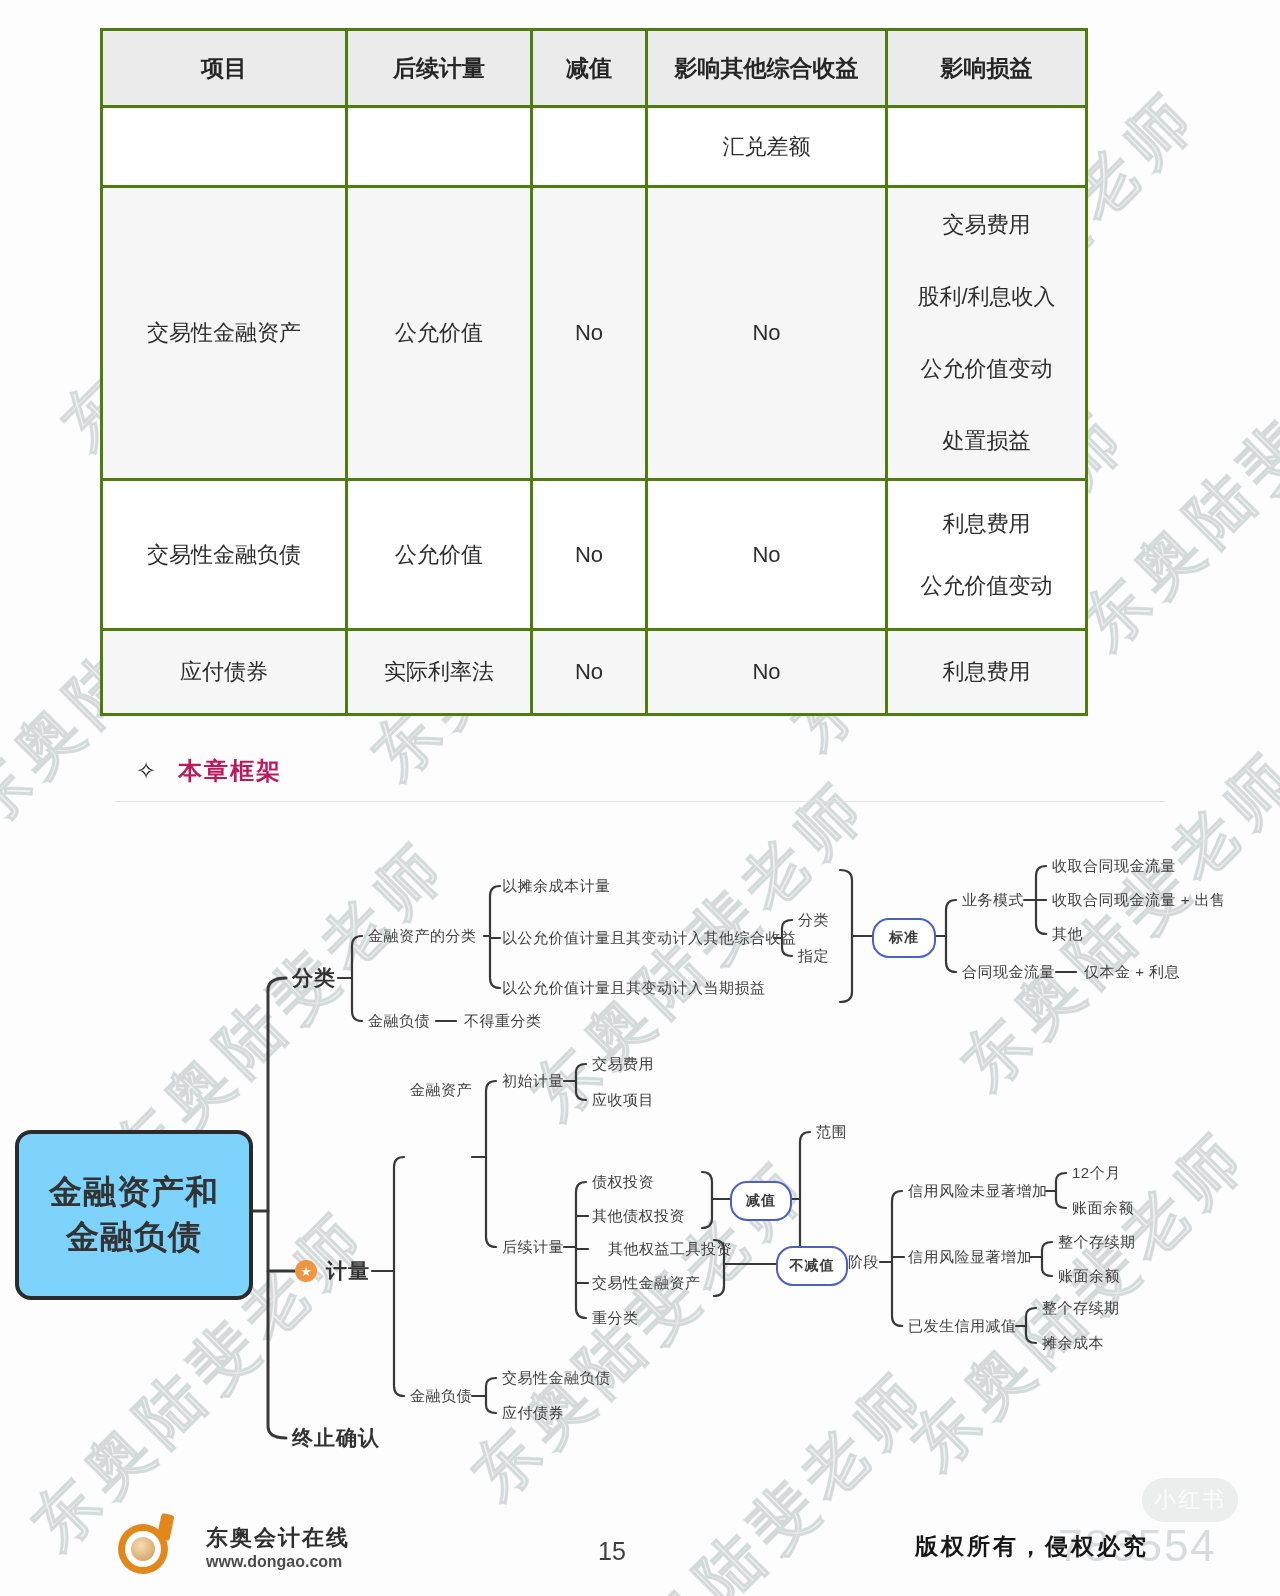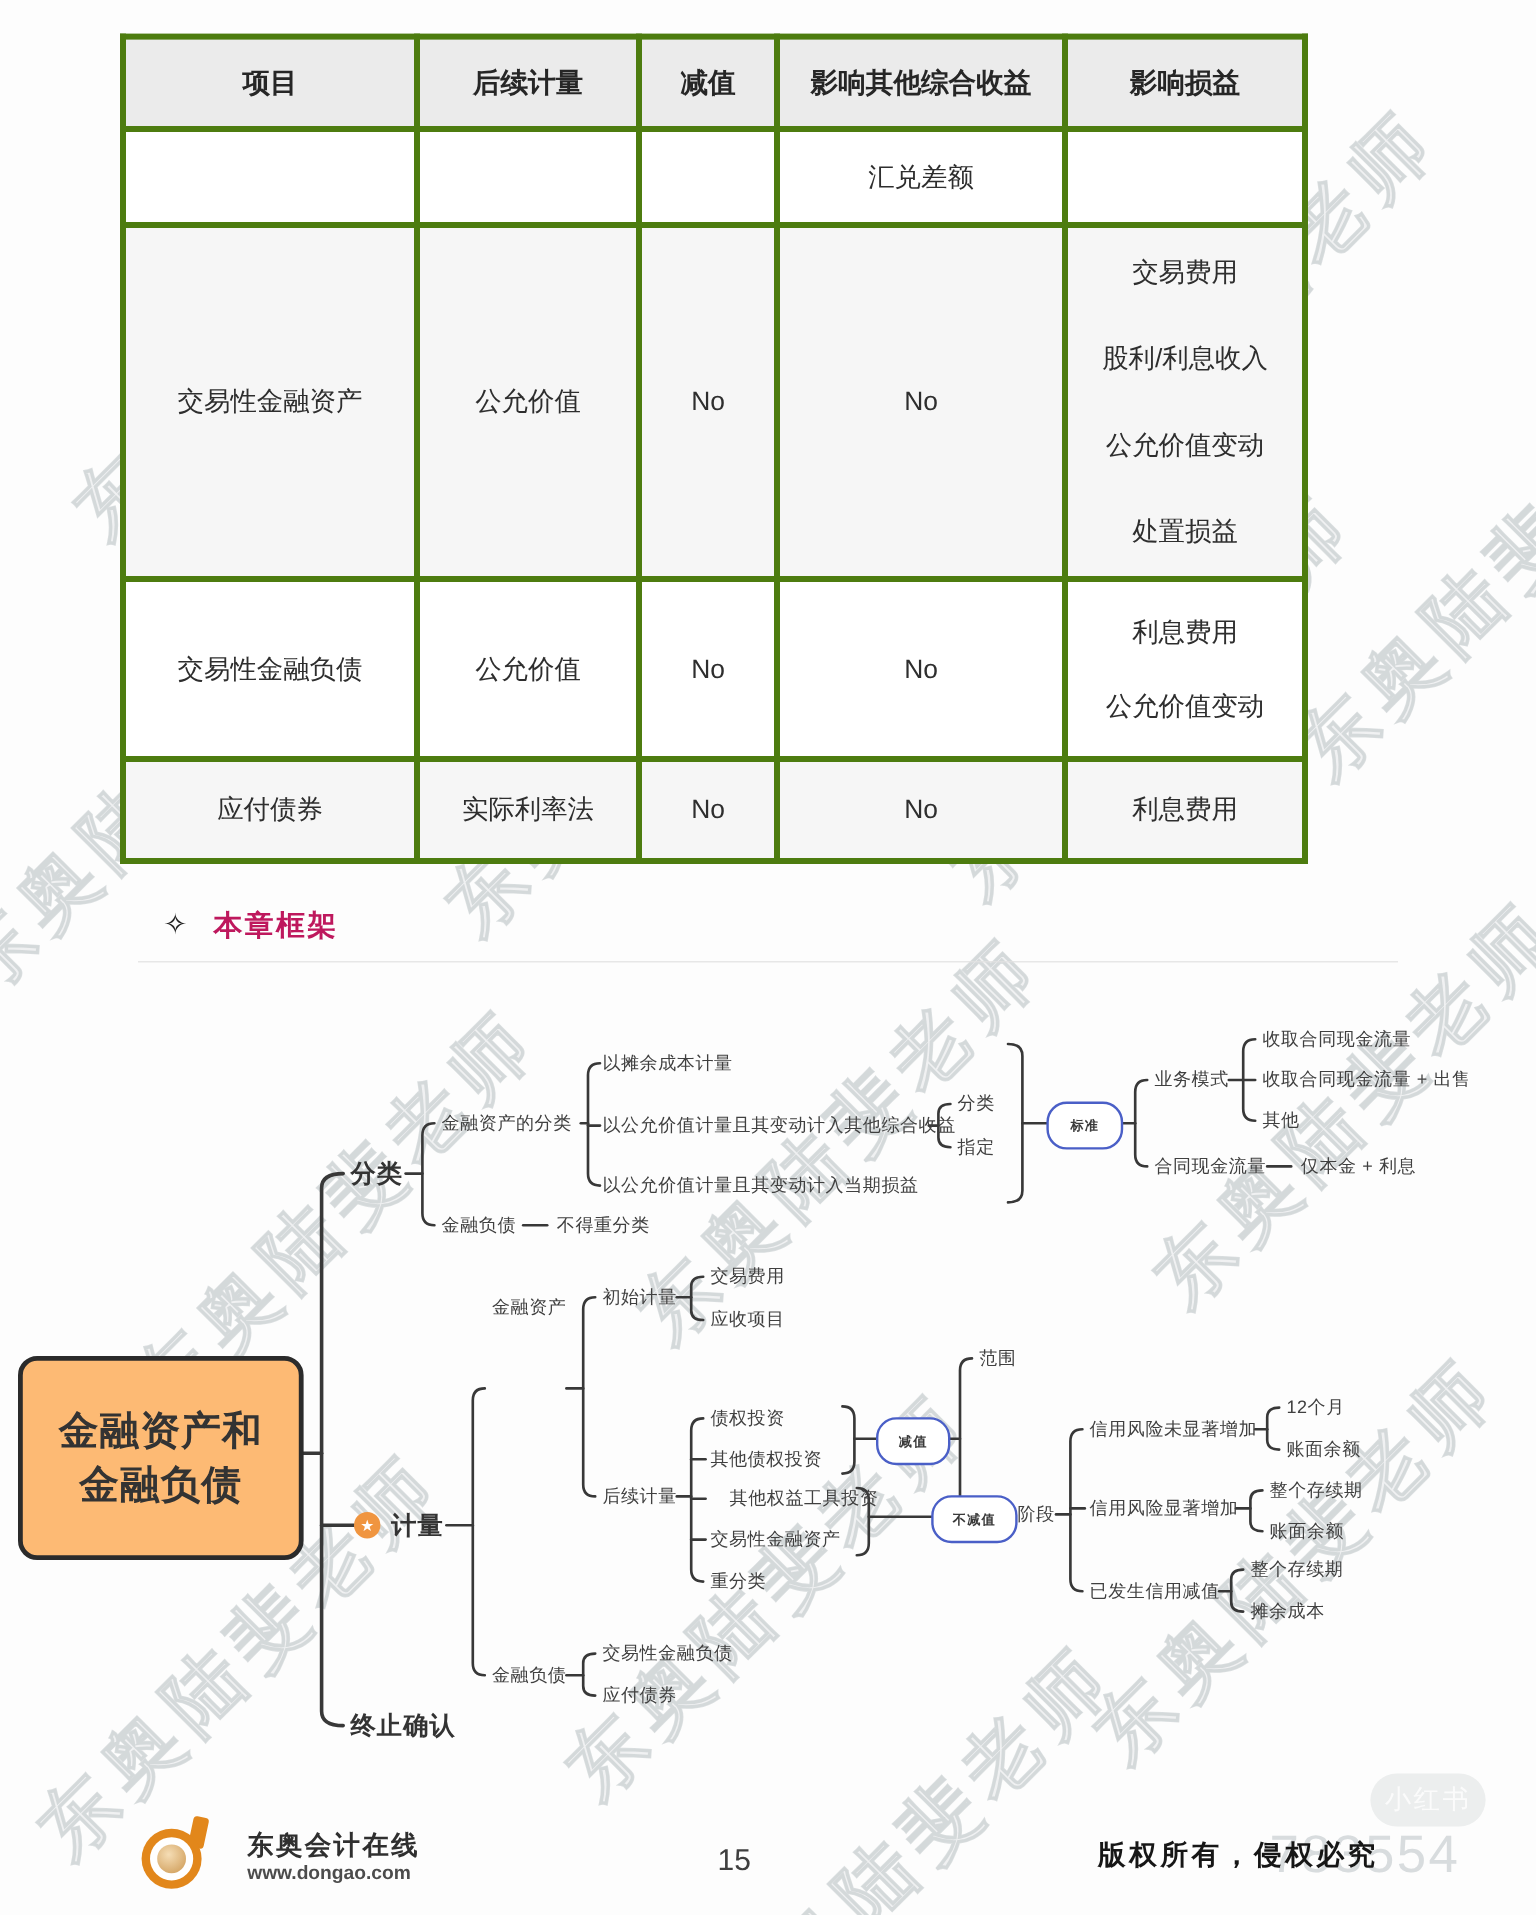--- a/index.html
+++ b/index.html
@@ -17,21 +17,21 @@
     -webkit-text-stroke:1px rgba(160,173,176,0.35);
     transform:translate(-50%,-50%) rotate(-45deg);
     z-index:0;
   }
   
   table.cmp {
     position:absolute; left:100px; top:28px; width:985px;
     border-collapse:collapse; table-layout:fixed; z-index:2;
   }
   table.cmp td, table.cmp th {
-    border:5px solid #4d7c0f; text-align:center; vertical-align:middle;
+    border:3px solid #4d7c0f; text-align:center; vertical-align:middle;
     font-size:22px; color:#2e2e2e; white-space:pre-line; font-weight:500;
   }
   table.cmp th { background:#ebebeb; font-size:23px; font-weight:700; color:#262626; }
   tr.hrow  { height:77px; }
   tr.r1 { height:80px;  background:#ffffff; }
   tr.r2 { height:290px; background:#f6f6f6; }
   tr.r3 { height:150px; background:#ffffff; }
   tr.r4 { height:85px;  background:#f6f6f6; }
   td.lh-a { line-height:72px; }
   td.lh-b { line-height:62px; }
@@ -44,29 +44,29 @@
     background:#e2e2e2; z-index:2; }
   
   svg.mm { position:absolute; left:0; top:0; z-index:3; }
   .n, .n1 {
     position:absolute; transform:translateY(-50%); white-space:nowrap; z-index:5;
   }
   .n  { font-size:15px; font-weight:500; color:#404040; letter-spacing:0.5px; }
   .n1 { font-size:21px; font-weight:600; color:#333; letter-spacing:1px; }
   .rootbox {
     position:absolute; left:15px; top:1130px; width:230px; height:162px;
-    border:4px solid #2b2b2b; border-radius:16px; background:#fdba74;
+    border:4px solid #2b2b2b; border-radius:16px; background:#7dd3fc;
     display:flex; align-items:center; justify-content:center; text-align:center;
     font-size:33px; font-weight:600; color:#333; line-height:1.35;
     white-space:pre-line; z-index:4; letter-spacing:1px;
   }
   .bluebox {
     position:absolute; border:2px solid #4a5fc7; border-radius:17px; background:#fff;
     display:flex; align-items:center; justify-content:center;
-    font-size:11px; font-weight:600; color:#3a3a3a; z-index:5; letter-spacing:1px;
+    font-size:14px; font-weight:600; color:#3a3a3a; z-index:5; letter-spacing:1px;
   }
   .star {
     position:absolute; left:295px; top:1260px; width:22px; height:22px;
     background:#f09540; border-radius:50%; z-index:5;
     display:flex; align-items:center; justify-content:center;
     color:#fff; font-size:13px; line-height:1;
   }
   
   .logo { position:absolute; left:118px; top:1514px; width:58px; height:60px; z-index:4; }
   .logo .ring { position:absolute; left:0; top:10px; width:50px; height:50px;

